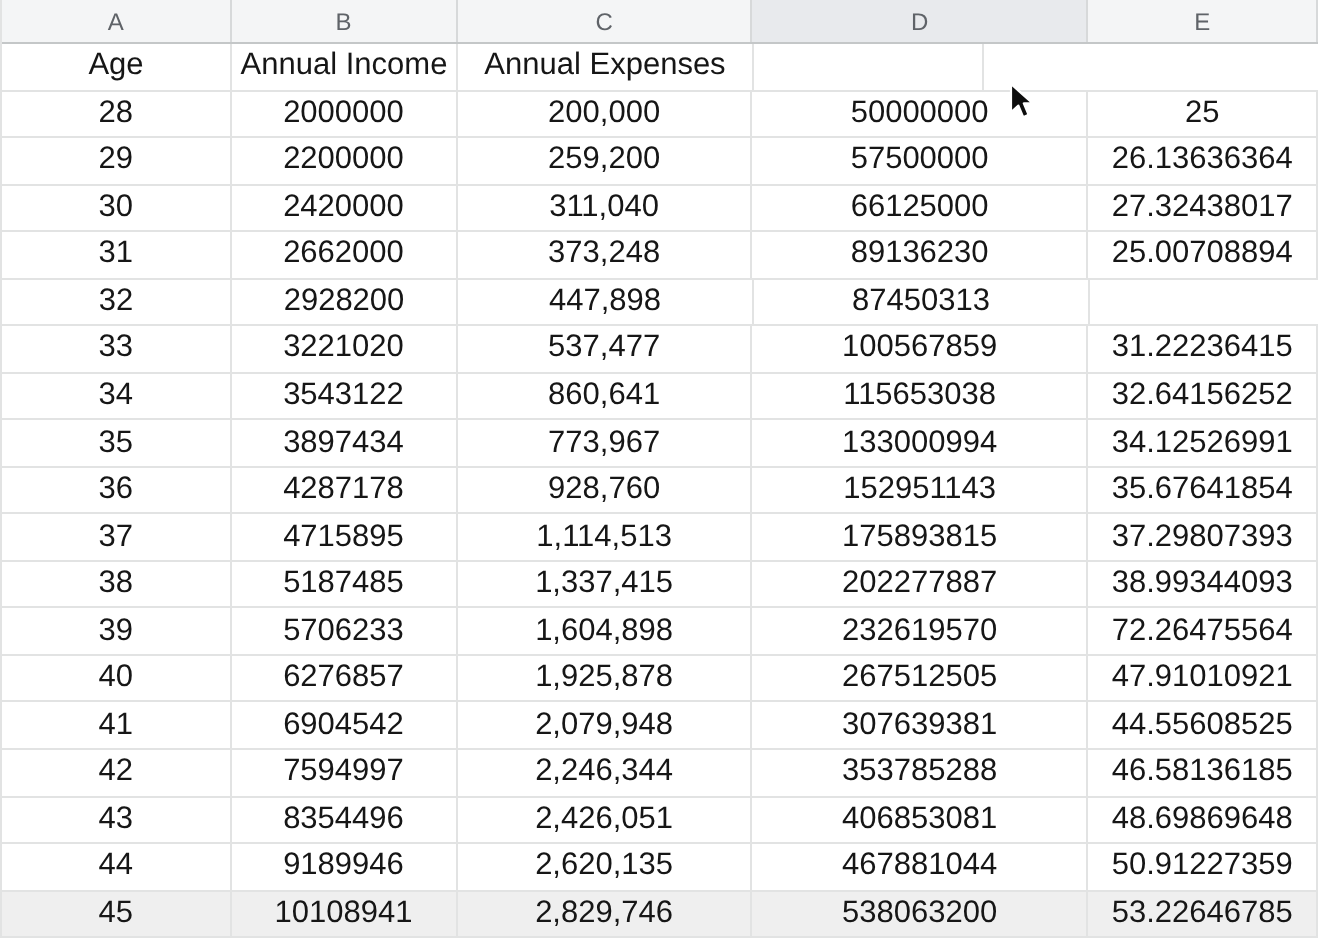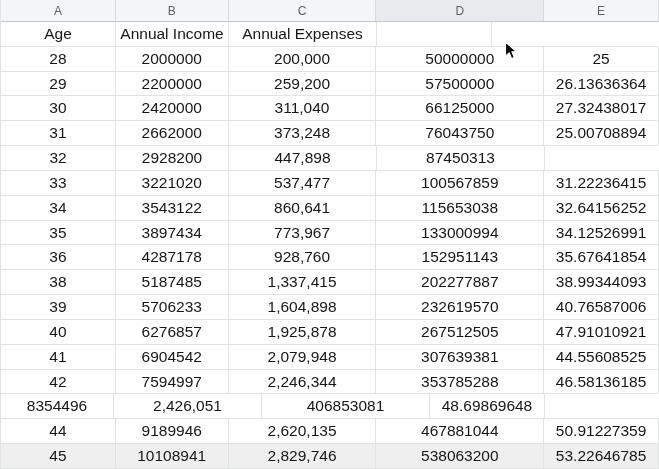--- a/index.html
+++ b/index.html
@@ -121,21 +121,21 @@
         <div class="cell col0">30</div>
         <div class="cell col1">2420000</div>
         <div class="cell col2">311,040</div>
         <div class="cell col3">66125000</div>
         <div class="cell col4">27.32438017</div>
       </div>
       <div class="row">
         <div class="cell col0">31</div>
         <div class="cell col1">2662000</div>
         <div class="cell col2">373,248</div>
-        <div class="cell col3">76043750</div>
+        <div class="cell col3">89136230</div>
         <div class="cell col4">25.00708894</div>
       </div>
       <div class="row">
         <div class="cell col0">32</div>
         <div class="cell col1">2928200</div>
         <div class="cell col2">447,898</div>
         <div class="cell col3">87450313</div>
       </div>
       <div class="row">
         <div class="cell col0">33</div>
@@ -159,32 +159,39 @@
         <div class="cell col4">34.12526991</div>
       </div>
       <div class="row">
         <div class="cell col0">36</div>
         <div class="cell col1">4287178</div>
         <div class="cell col2">928,760</div>
         <div class="cell col3">152951143</div>
         <div class="cell col4">35.67641854</div>
       </div>
       <div class="row">
+        <div class="cell col0">37</div>
+        <div class="cell col1">4715895</div>
+        <div class="cell col2">1,114,513</div>
+        <div class="cell col3">175893815</div>
+        <div class="cell col4">37.29807393</div>
+      </div>
+      <div class="row">
         <div class="cell col0">38</div>
         <div class="cell col1">5187485</div>
         <div class="cell col2">1,337,415</div>
         <div class="cell col3">202277887</div>
         <div class="cell col4">38.99344093</div>
       </div>
       <div class="row">
         <div class="cell col0">39</div>
         <div class="cell col1">5706233</div>
         <div class="cell col2">1,604,898</div>
         <div class="cell col3">232619570</div>
-        <div class="cell col4">40.76587006</div>
+        <div class="cell col4">72.26475564</div>
       </div>
       <div class="row">
         <div class="cell col0">40</div>
         <div class="cell col1">6276857</div>
         <div class="cell col2">1,925,878</div>
         <div class="cell col3">267512505</div>
         <div class="cell col4">47.91010921</div>
       </div>
       <div class="row">
         <div class="cell col0">41</div>
@@ -194,20 +201,21 @@
         <div class="cell col4">44.55608525</div>
       </div>
       <div class="row">
         <div class="cell col0">42</div>
         <div class="cell col1">7594997</div>
         <div class="cell col2">2,246,344</div>
         <div class="cell col3">353785288</div>
         <div class="cell col4">46.58136185</div>
       </div>
       <div class="row">
+        <div class="cell col0">43</div>
         <div class="cell col1">8354496</div>
         <div class="cell col2">2,426,051</div>
         <div class="cell col3">406853081</div>
         <div class="cell col4">48.69869648</div>
       </div>
       <div class="row">
         <div class="cell col0">44</div>
         <div class="cell col1">9189946</div>
         <div class="cell col2">2,620,135</div>
         <div class="cell col3">467881044</div>

